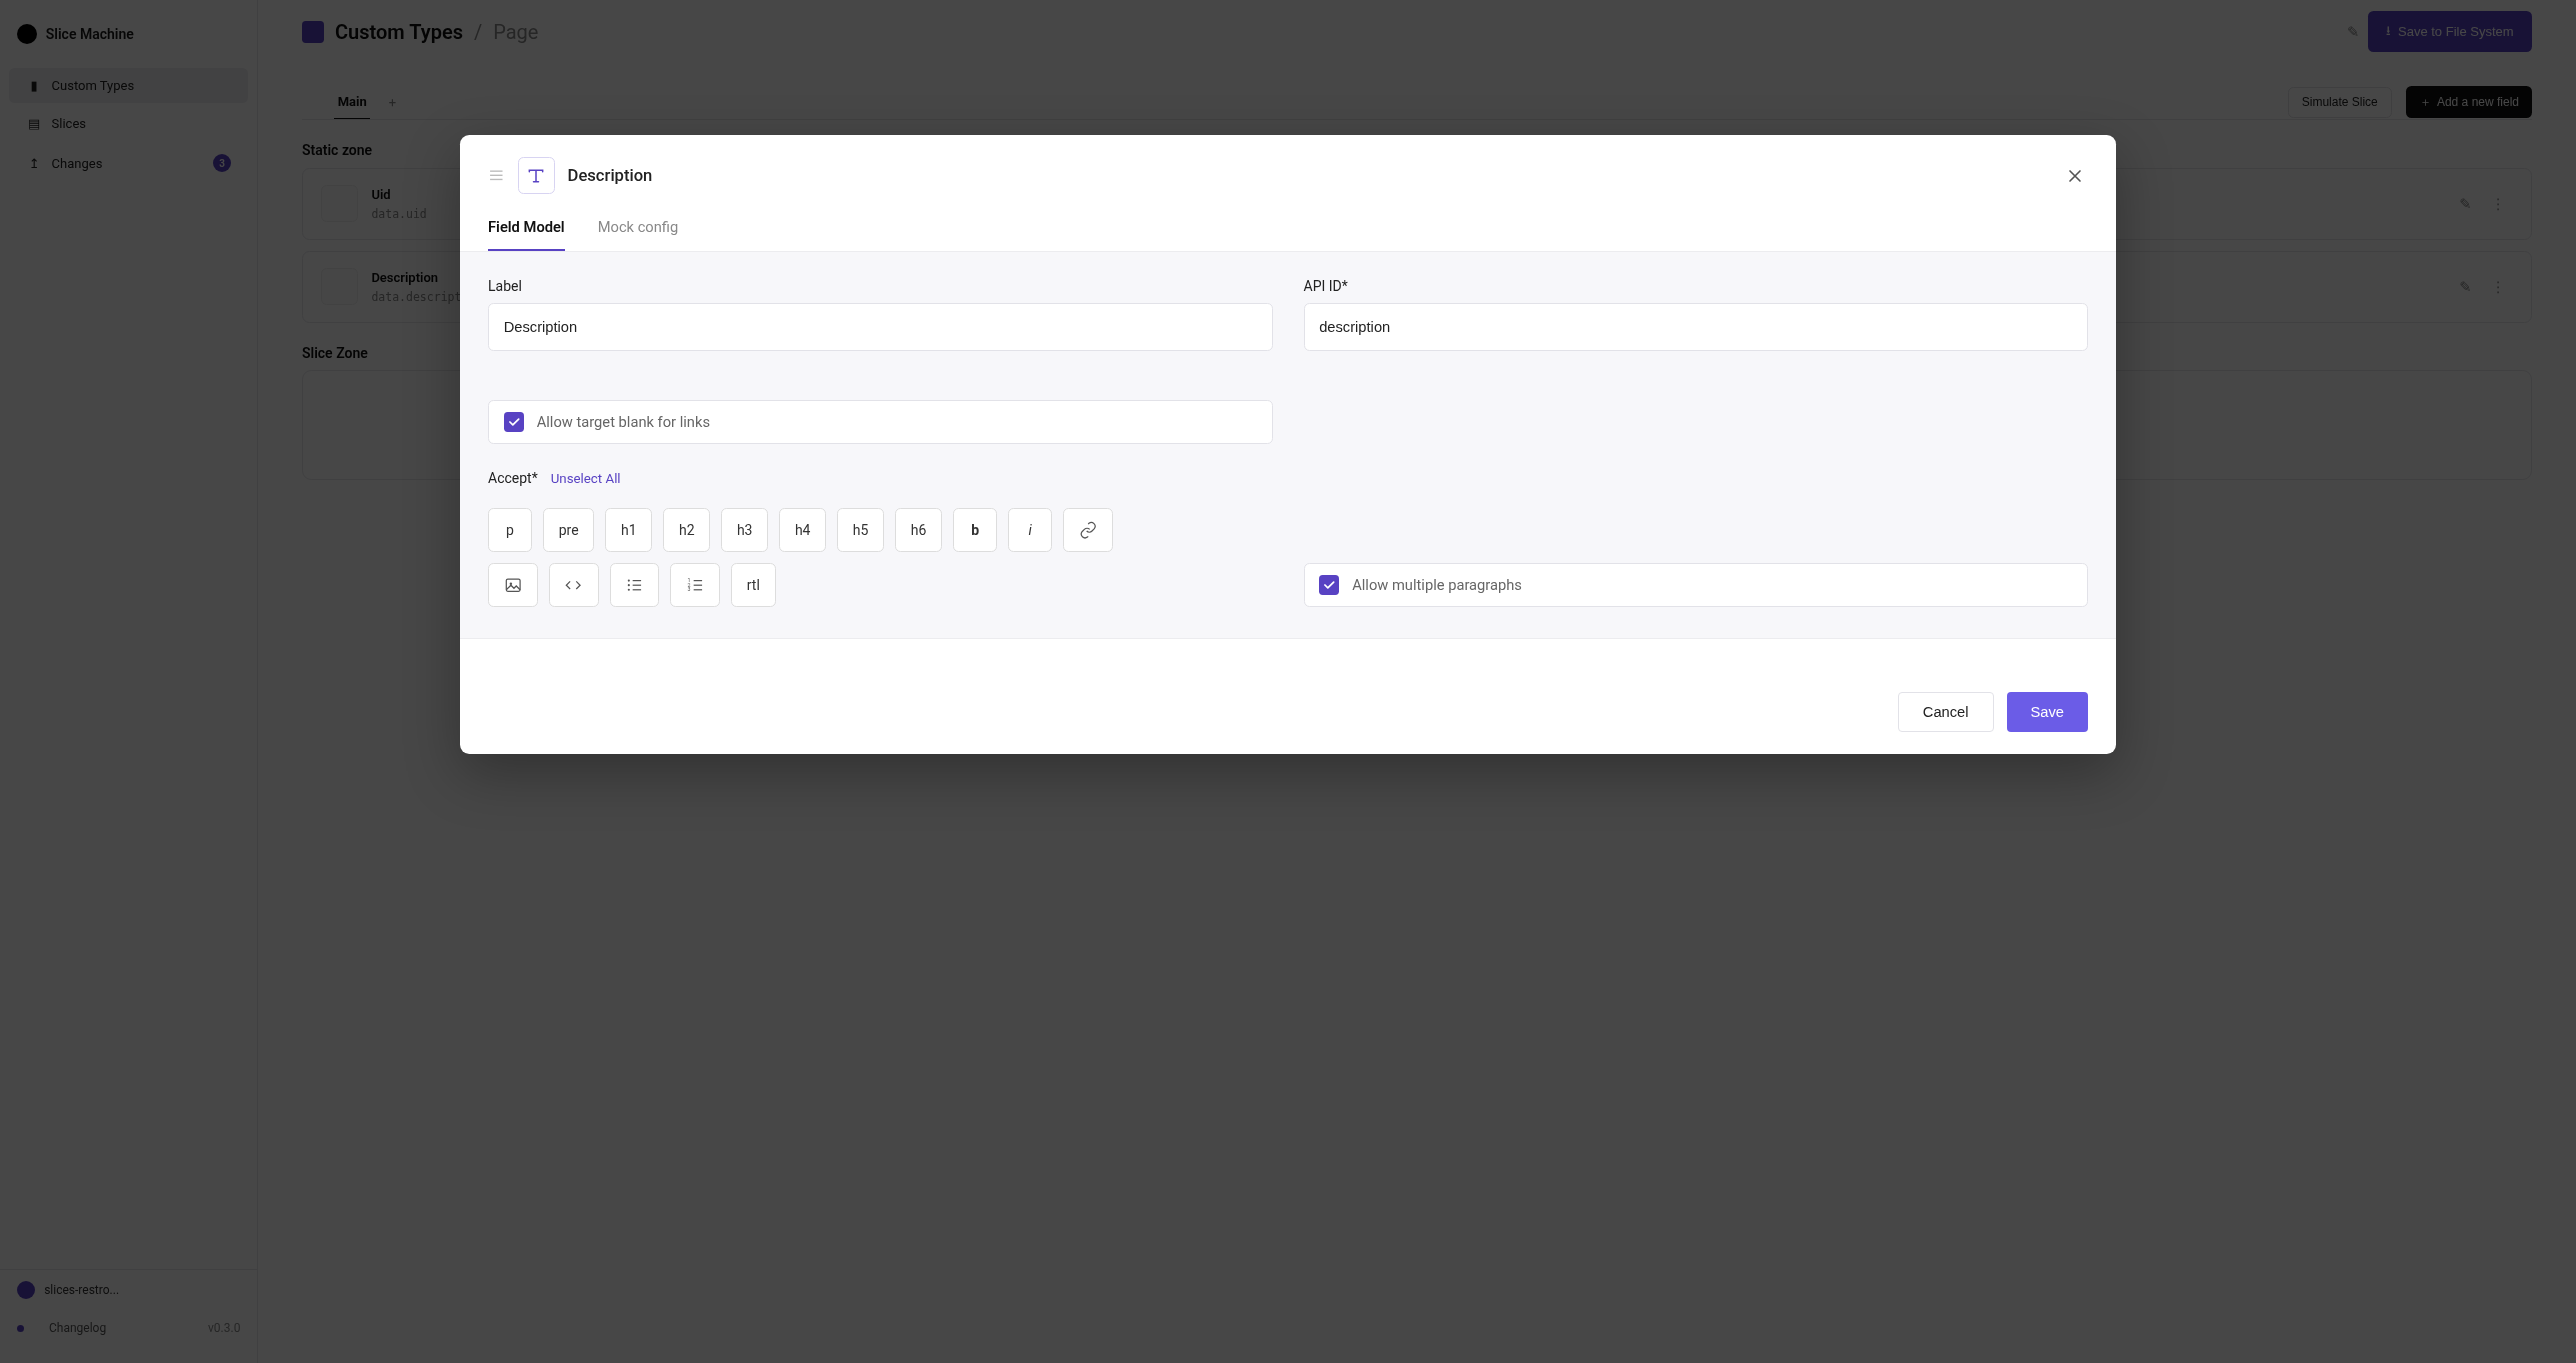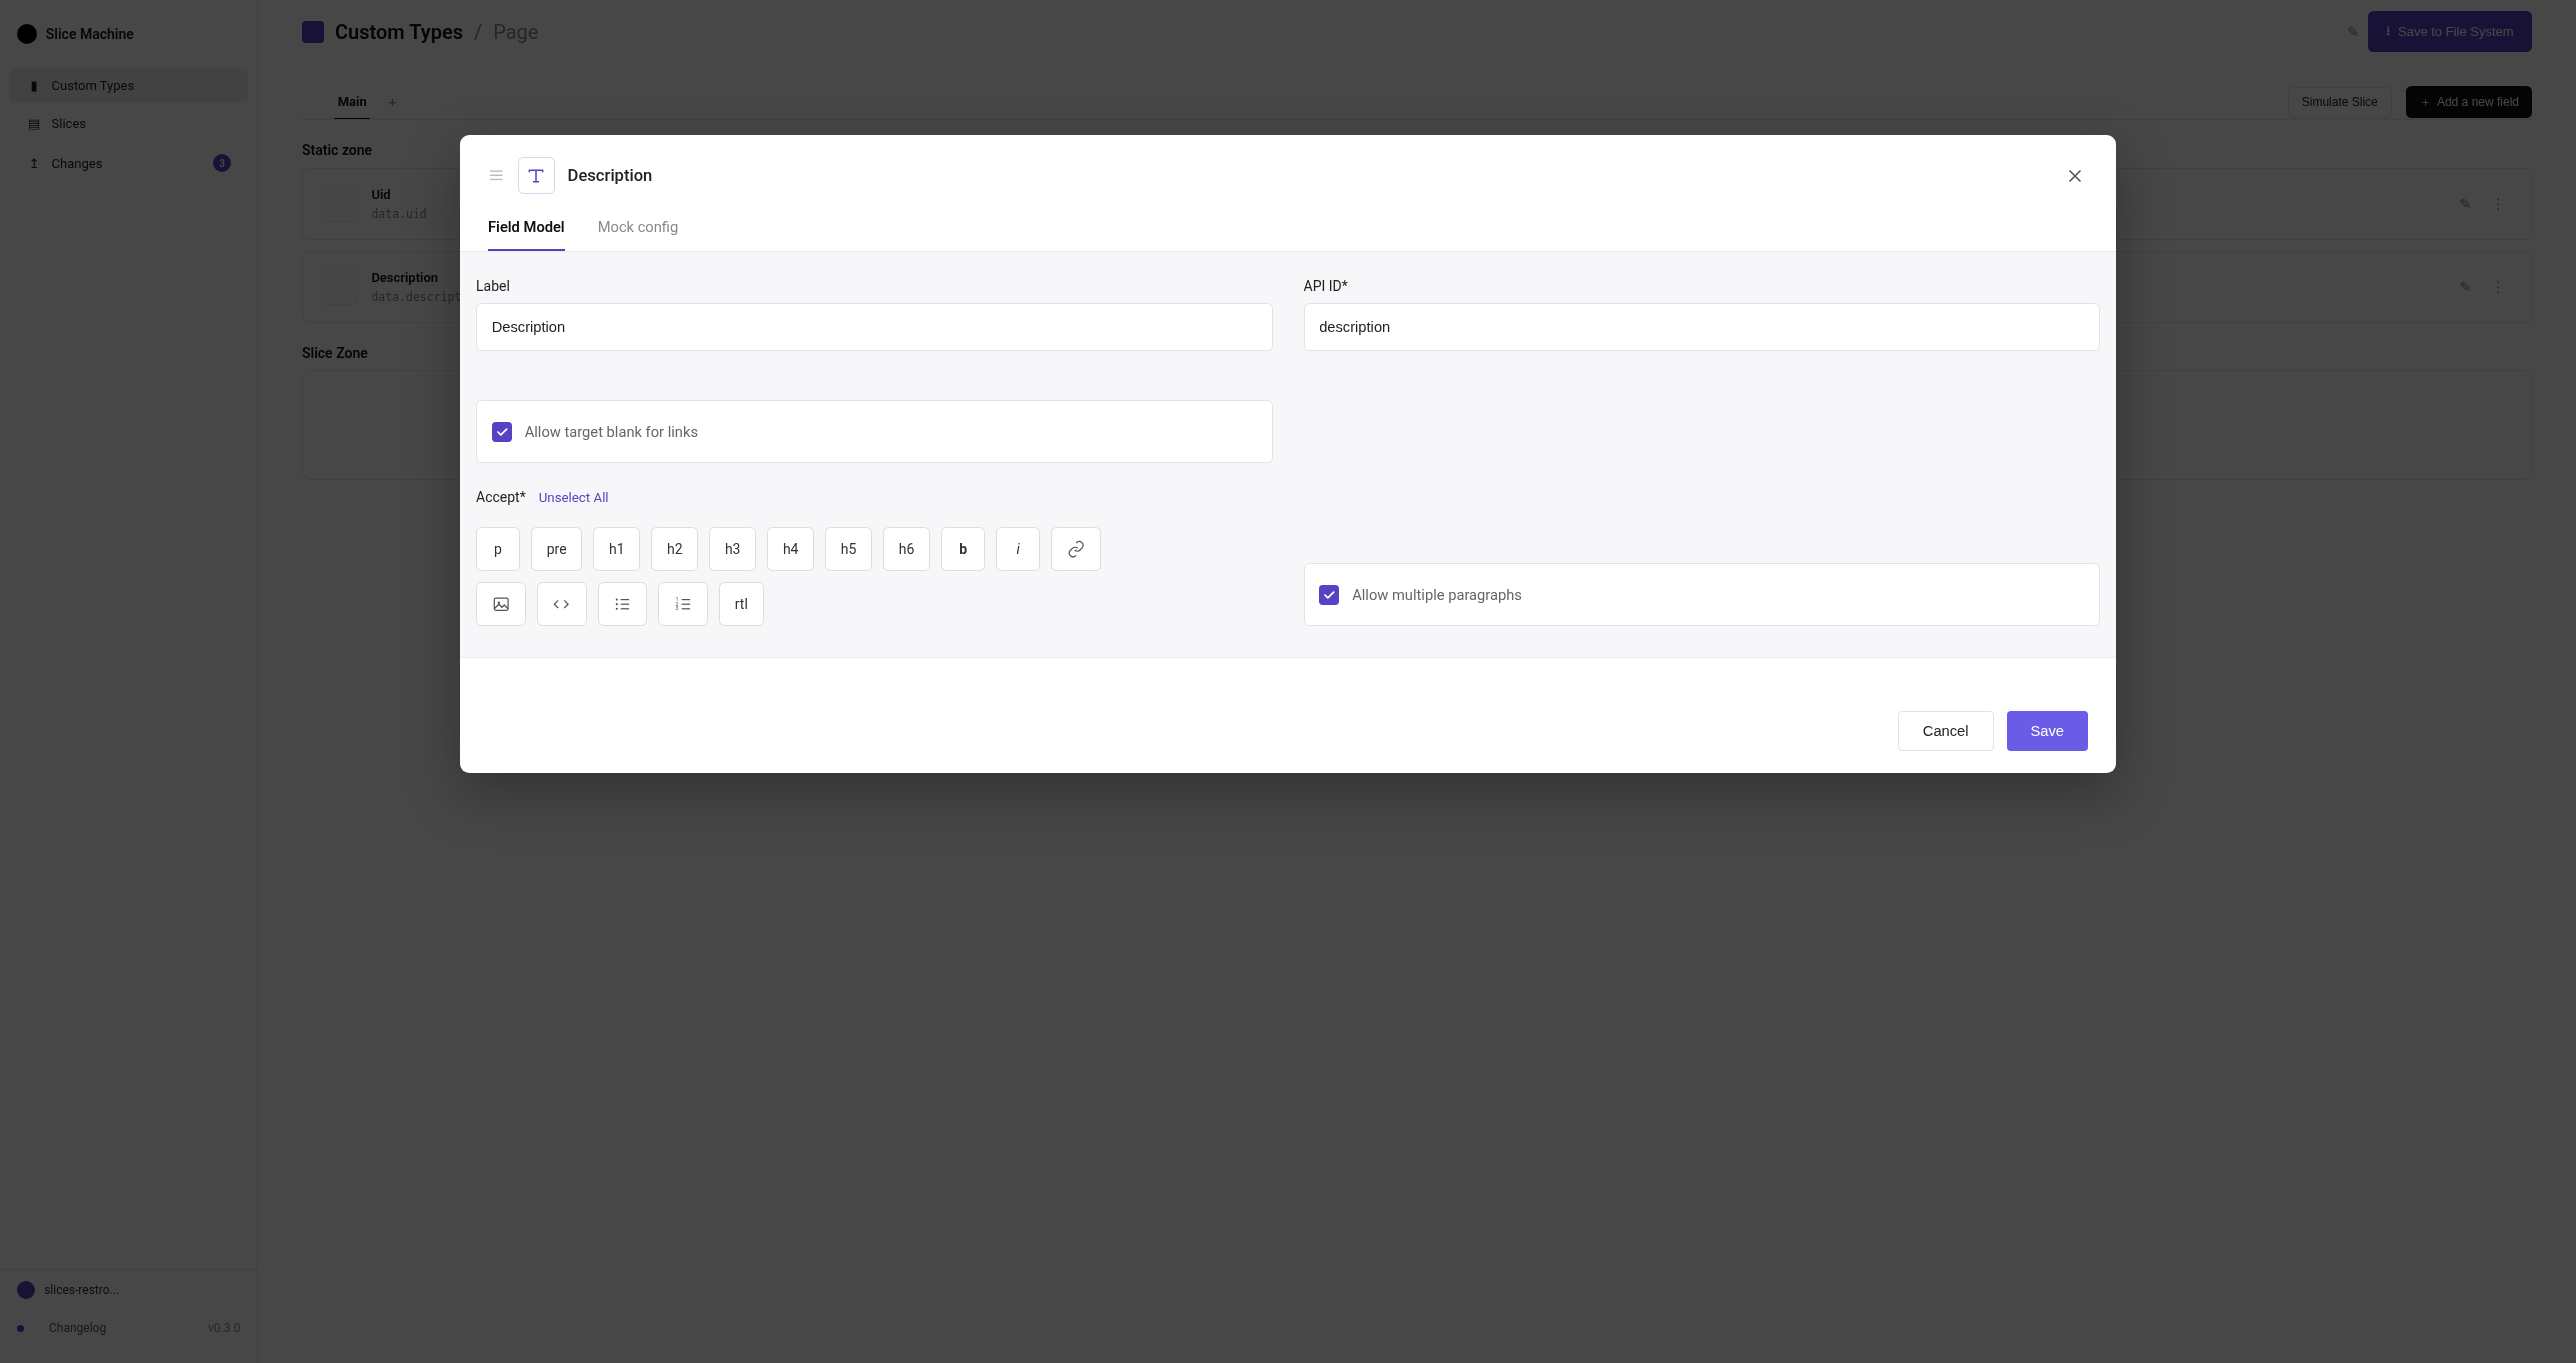--- a/index.html
+++ b/index.html
@@ -168,37 +168,37 @@
       padding: 13px 0; font-size:14.7px; color:#888; cursor:pointer;
       border-bottom: 2.8px solid transparent;
     }
     .modal-tab.active {
       color:#111; font-weight:600;
       border-bottom-color:#5842c3;
     }
 
     .modal-body {
       background:#f7f7fa;
-      padding: 26px 16px 31px;
+      padding: 26px 28px 31px;
     }
     .form-grid {
       display:grid;
       grid-template-columns: 1fr 1fr;
       gap: 20px 31px;
     }
     .form-row { display:flex; flex-direction:column; gap:9.2px; }
     .form-label { font-size:14px; color:#222; }
     .text-input {
       height:48px; border:0.9px solid #e2e2e8; border-radius:5.5px;
       padding: 0 14.7px; font-size:14.7px; color:#222; background:#fff;
     }
     .text-input::placeholder { color:#b8b8c4; }
 
     .check-row {
-      height:63px; border:0.9px solid #e2e2e8; border-radius:5.5px;
+      height:44px; border:0.9px solid #e2e2e8; border-radius:5.5px;
       padding: 0 14.7px; display:flex; align-items:center; gap:13px;
       background:#fff;
     }
     .check-box {
       width:20px; height:20px; border-radius:3.7px;
       background:#5842c3; display:flex; align-items:center; justify-content:center;
       color:#fff;
     }
     .check-label { font-size:14.7px; color:#666; }
 

